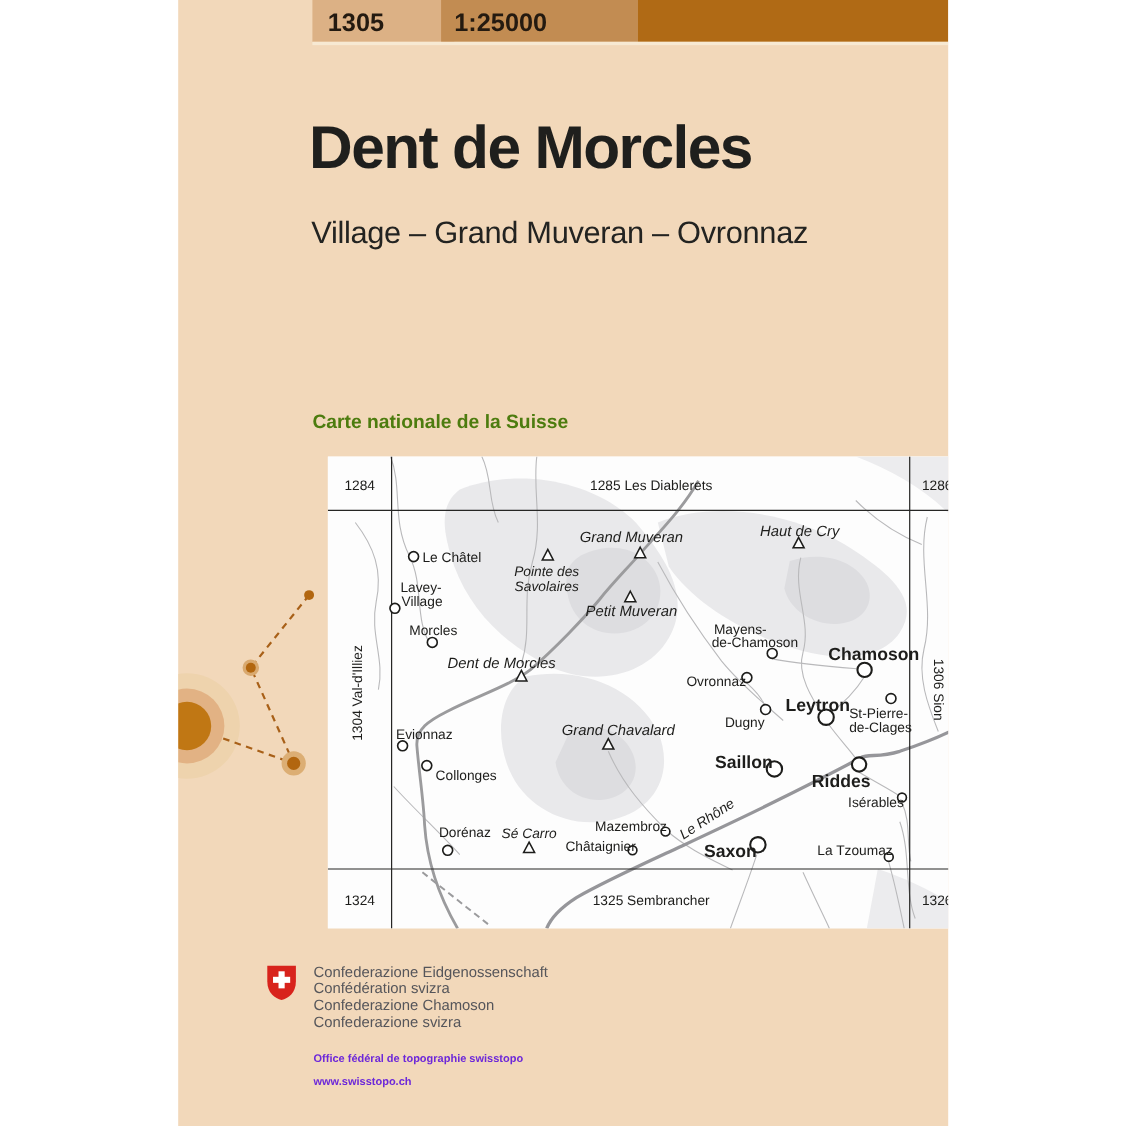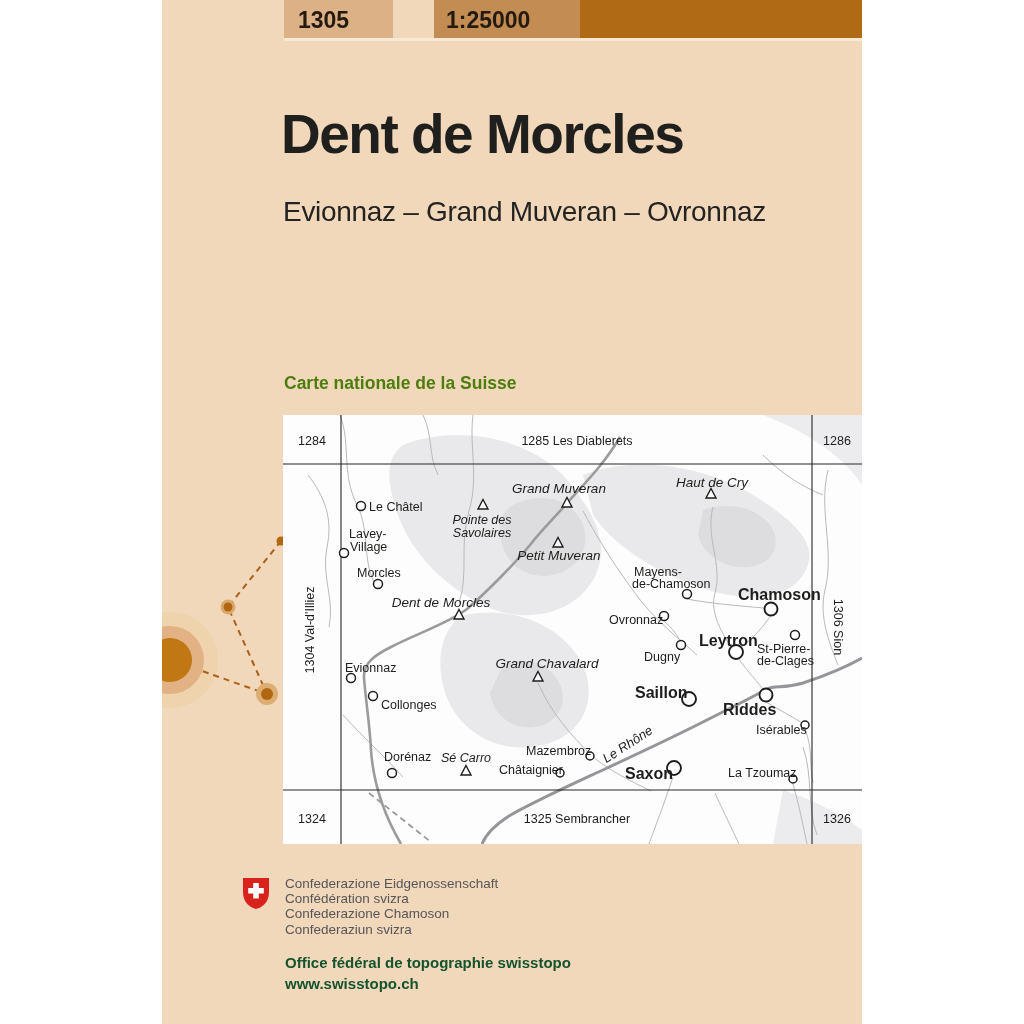--- a/index.html
+++ b/index.html
@@ -8,51 +8,51 @@
     background:#ffffff;
     font-family:"Liberation Sans", sans-serif;
   }
   .cover{
     position:absolute;left:162px;top:0;width:700px;height:1024px;
     background:#f2d8ba;overflow:hidden;
   }
   
   .bar-seg{position:absolute;top:0;height:38px;line-height:40px;
     font-weight:bold;font-size:23px;color:#241a10;}
-  .seg-number{left:122px;width:109px;background:#dcb185;padding-left:0;}
+  .seg-number{left:122px;width:129px;background:#dcb185;padding-left:0;}
   .seg-number span{margin-left:14px;}
-  .seg-scale{left:239px;width:179px;background:#c28c52;margin-left:33px;}
+  .seg-scale{left:239px;width:179px;background:#c28c52;}
   .seg-scale span{margin-left:12px;}
   .seg-fill{left:418px;width:282px;background:#b06a15;}
   .bar-highlight{position:absolute;left:122px;top:38px;width:578px;height:3px;background:#f7e9d3;}
   
   .map-title{
     position:absolute;left:119px;top:102px;
     font-size:55px;font-weight:bold;color:#1f1f1d;letter-spacing:-1.5px;white-space:nowrap;
   }
   .map-subtitle{
     position:absolute;left:121px;top:196px;
     font-size:28px;color:#232321;letter-spacing:-0.3px;white-space:nowrap;
   }
   .series-label{
     position:absolute;left:122px;top:373px;
     font-size:17.5px;font-weight:bold;color:#4d7c0f;white-space:nowrap;
   }
   
   .index-map{
-    position:absolute;left:121px;top:415px;width:579px;height:429px;
+    position:absolute;left:136px;top:415px;width:579px;height:429px;
     background:#fdfdfd;
   }
   .index-map svg{display:block;}
   
   .deco{position:absolute;left:0;top:0;pointer-events:none;}
   
   .shield{position:absolute;left:80px;top:877px;width:28px;height:33px;}
   .confed{position:absolute;left:123px;top:876px;color:#55555a;font-size:13.5px;line-height:15.2px;}
-  .office{position:absolute;left:123px;top:954px;color:#14532d;font-size:15px;font-weight:bold;line-height:17.5px;}
+  .office{position:absolute;left:123px;top:954px;color:#6d28d9;font-size:10px;font-weight:bold;line-height:17.5px;}
   .office div{margin-bottom:3px;}
 </style>
 </head>
 <body>
 
 <div class="cover">
 
   <svg class="deco" width="700" height="1024" viewBox="0 0 700 1024">
     <circle cx="8" cy="660" r="48" fill="#eed3ad"></circle>
     <circle cx="8" cy="660" r="34" fill="#e2b284"></circle>
@@ -64,21 +64,21 @@
     <circle cx="105" cy="694" r="11" fill="#dcae74"></circle>
     <circle cx="105" cy="694" r="6" fill="#b2660f"></circle>
   </svg>
 
   <div class="bar-seg seg-number"><span>1305</span></div>
   <div class="bar-seg seg-scale"><span>1:25000</span></div>
   <div class="bar-seg seg-fill"></div>
   <div class="bar-highlight"></div>
 
   <div class="map-title">Dent de Morcles</div>
-  <div class="map-subtitle">Evionnaz – Grand Muveran – Ovronnaz</div>
+  <div class="map-subtitle">Village – Grand Muveran – Ovronnaz</div>
   <div class="series-label">Carte nationale de la Suisse</div>
 
   <div class="index-map">
   <svg width="579" height="429" viewBox="0 0 579 429" font-family="Liberation Sans, sans-serif" fill="#1d1d1b">
     <rect x="0" y="0" width="579" height="429" fill="#fdfdfd"></rect>
 
     <g stroke="none">
       <path fill="#ececee" d="M480,0 C520,15 560,40 579,70 L579,0 Z"></path>
       <path fill="#ececee" d="M500,375 C530,385 560,400 579,415 L579,429 L490,429 Z"></path>
       <path fill="#e9e9eb" d="M120,30 C170,10 240,20 280,60 C310,95 330,130 310,165 C290,200 240,210 200,190 C160,170 130,140 115,100 C105,70 100,45 120,30 Z"></path>
@@ -214,20 +214,20 @@
 
   <svg class="shield" viewBox="0 0 28 33">
     <path d="M1,1 H27 V15 C27,26 20,30.5 14,32 C8,30.5 1,26 1,15 Z" fill="#d8231c"></path>
     <rect x="11.2" y="6" width="5.6" height="15.5" fill="#ffffff"></rect>
     <rect x="6.2" y="11" width="15.6" height="5.5" fill="#ffffff"></rect>
   </svg>
   <div class="confed">
     <div>Confederazione Eidgenossenschaft</div>
     <div>Confédération svizra</div>
     <div>Confederazione Chamoson</div>
-    <div>Confederaziun svizra</div>
+    <div>Confederazione svizra</div>
   </div>
   <div class="office">
     <div>Office fédéral de topographie swisstopo</div>
     <div>www.swisstopo.ch</div>
   </div>
 
 </div>
 
 </body></html>

